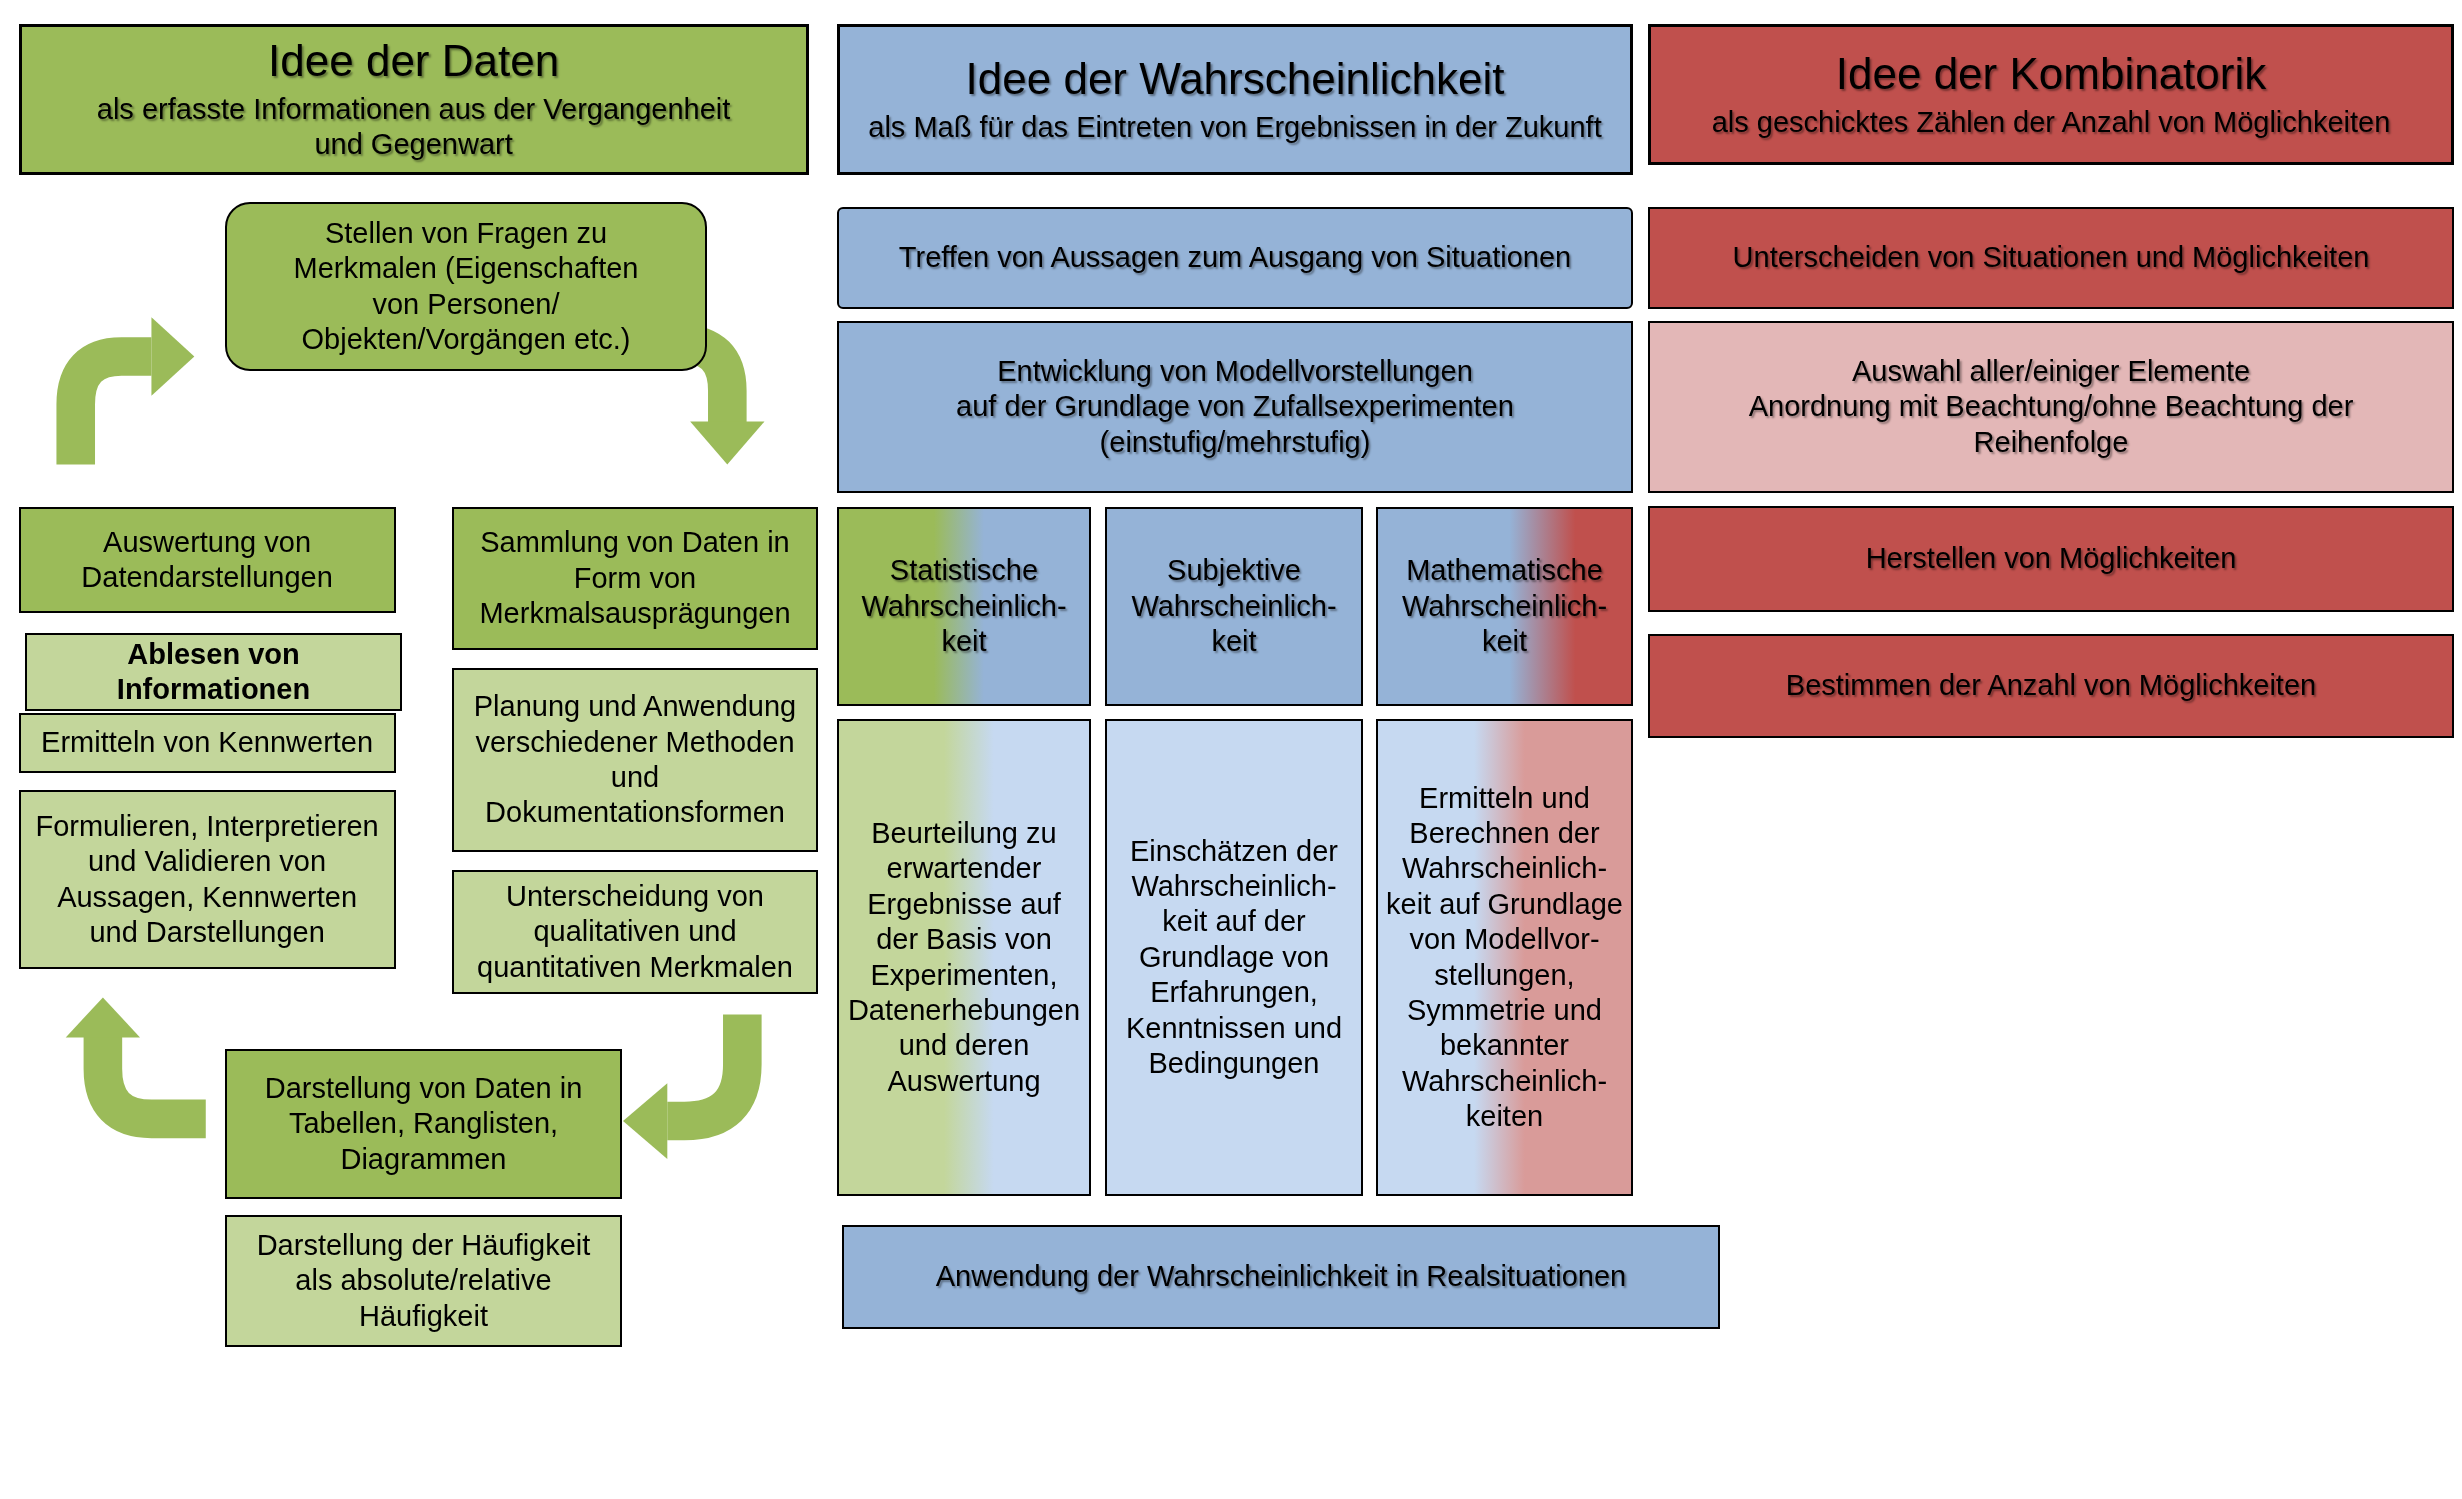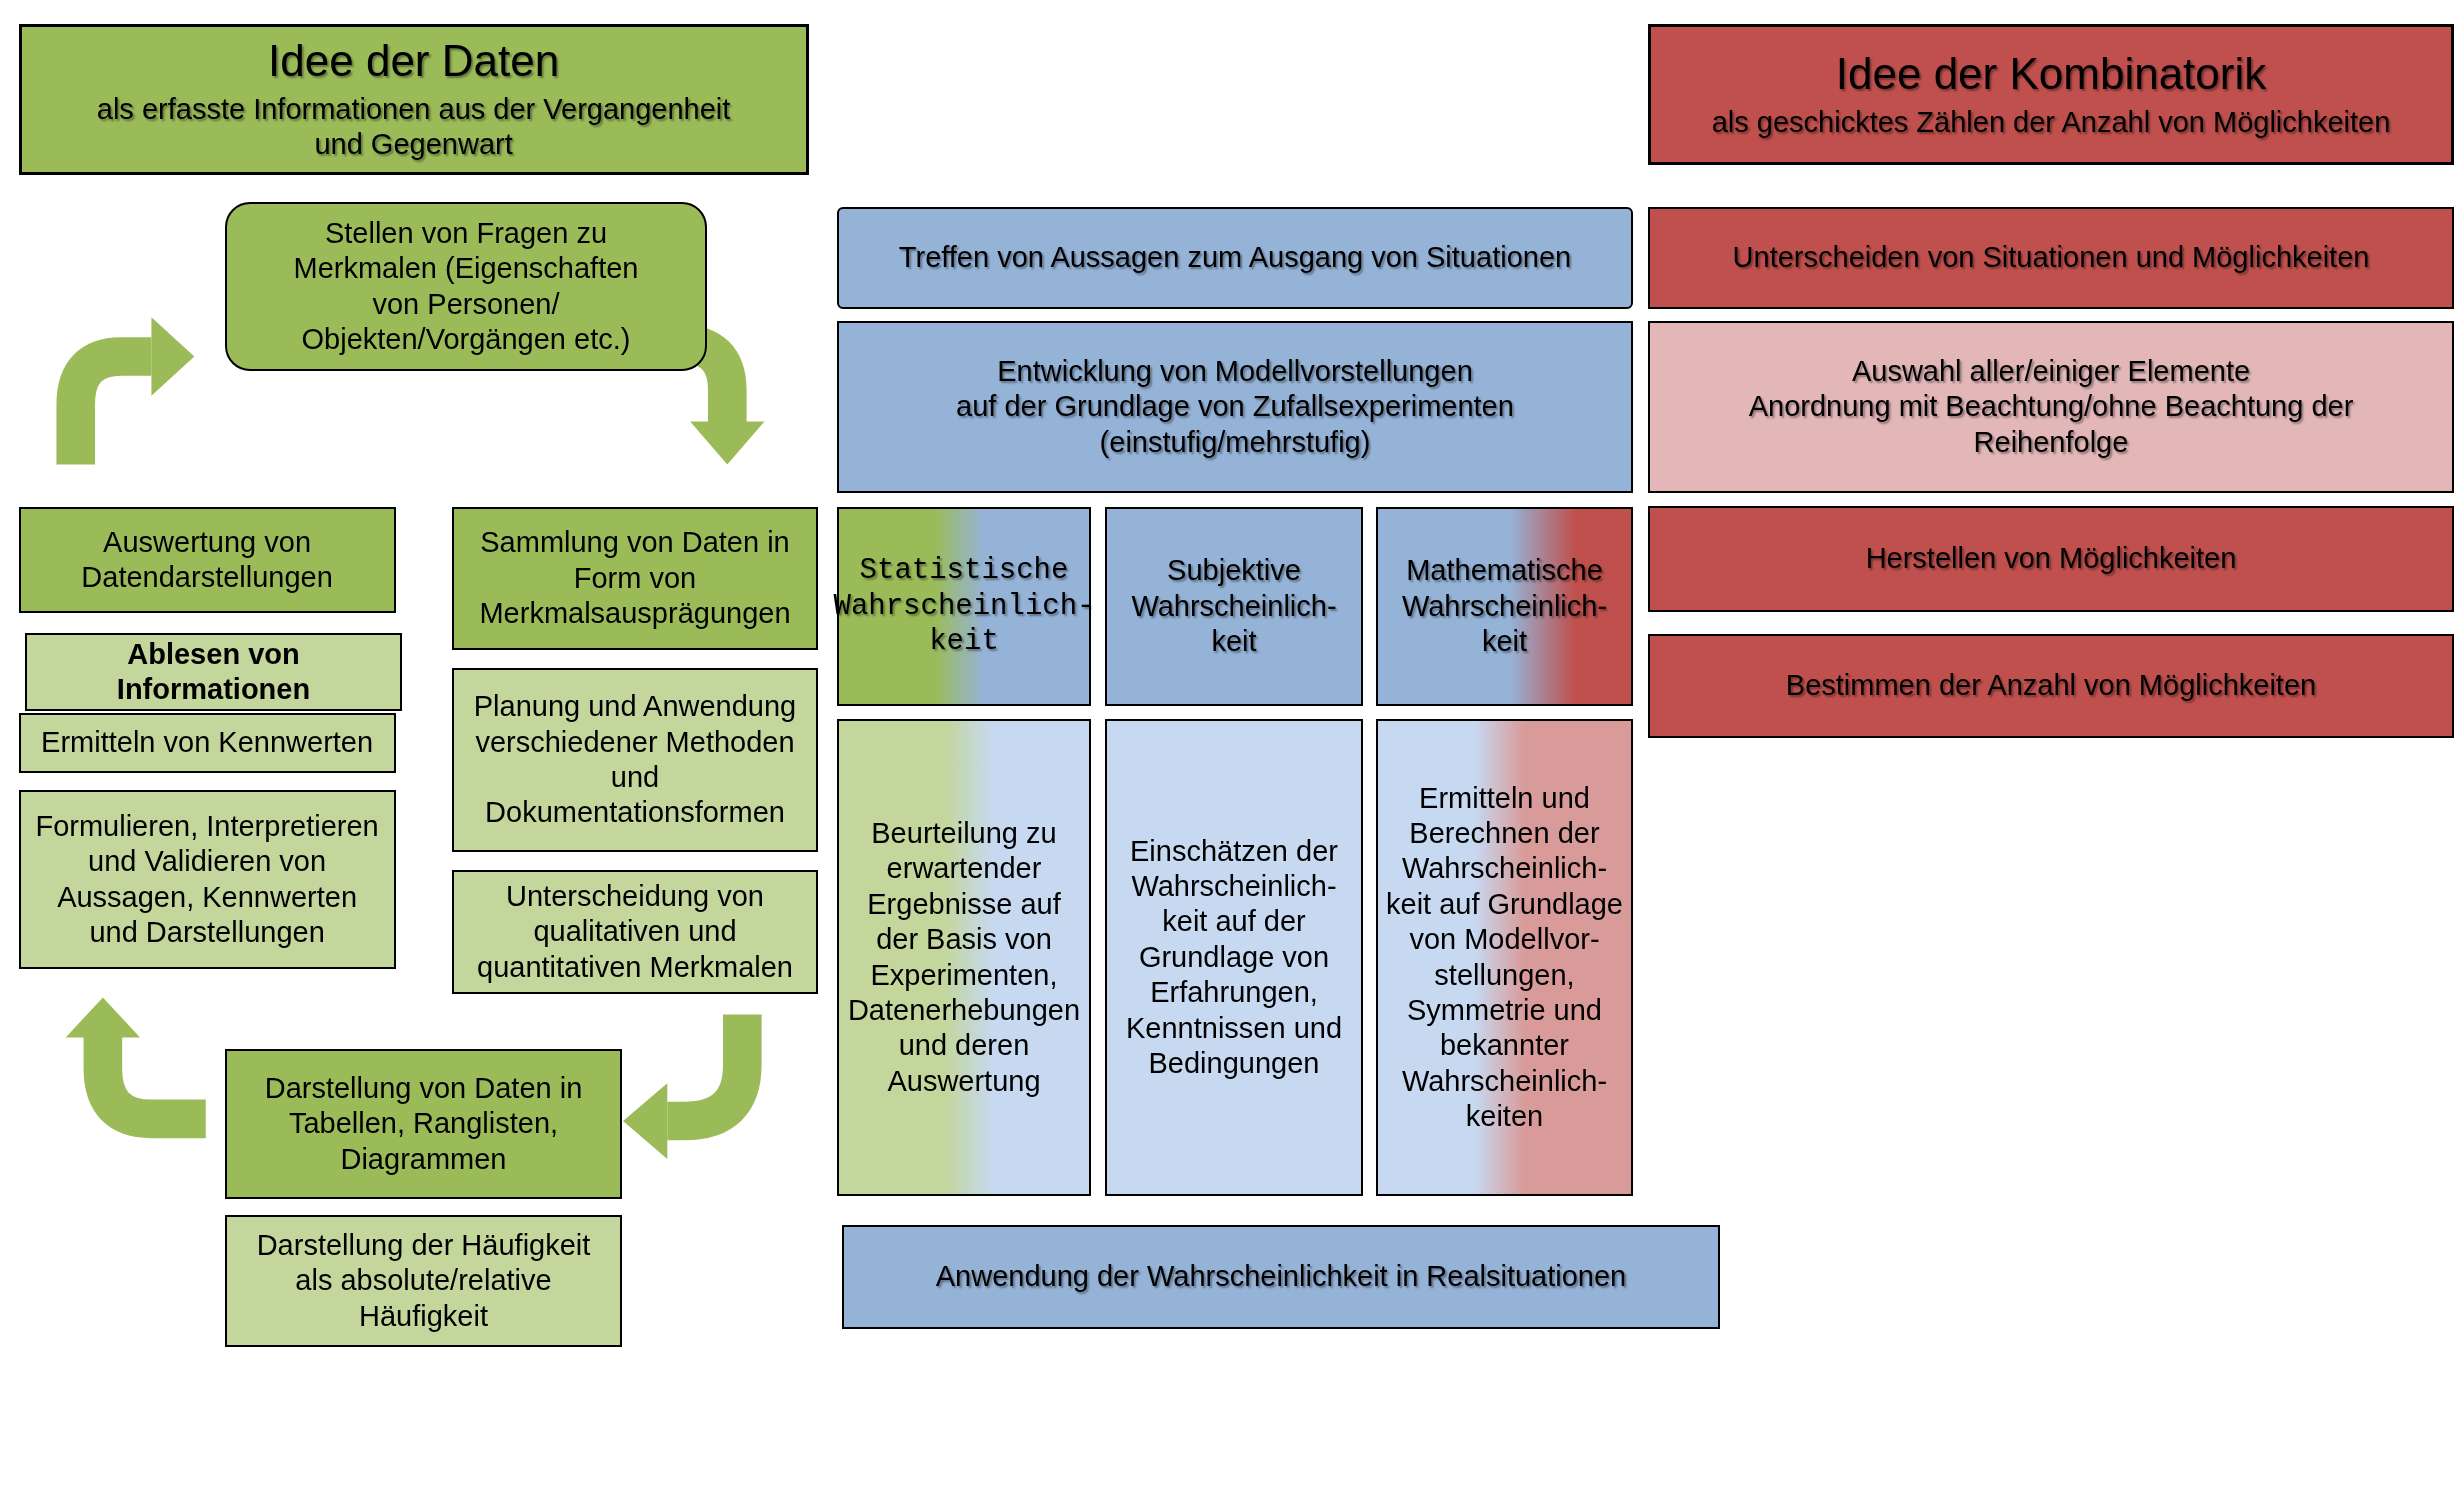--- a/index.html
+++ b/index.html
@@ -118,31 +118,35 @@
     <span>Darstellung von Daten in
 Tabellen, Ranglisten,
 Diagrammen</span>
   </div>
   <div class="box g-light t-body" style="left:225px;top:1215px;width:397px;height:132px;">
     <span>Darstellung der Häufigkeit
 als absolute/relative
 Häufigkeit</span>
   </div>
 
+  <div class="box hdr blue" style="left:837px;top:23.6px;width:796px;height:151px;">
+    <div class="hdr-title shadow">Idee der Wahrscheinlichkeit</div>
+    <div class="hdr-sub shadow">als Maß für das Eintreten von Ergebnissen in der Zukunft</div>
+  </div>
 
   <div class="box blue t-body shadow" style="left:837px;top:207px;width:796px;height:102px;border-radius:6px;">
     <span>Treffen von Aussagen zum Ausgang von Situationen</span>
   </div>
   <div class="box blue t-body shadow" style="left:837px;top:321px;width:796px;height:172px;">
     <span>Entwicklung von Modellvorstellungen
 auf der Grundlage von Zufallsexperimenten
 (einstufig/mehrstufig)</span>
   </div>
 
-  <div class="box grad-stat t-body shadow" style="left:837px;top:507px;width:254px;height:199px;font-family:Liberation Mono, monospace;">
+  <div class="box grad-stat t-body shadow" style="left:837px;top:507px;width:254px;height:199px;">
     <span>Statistische
 Wahrscheinlich-
 keit</span>
   </div>
   <div class="box blue t-body shadow" style="left:1105px;top:507px;width:258px;height:199px;">
     <span>Subjektive
 Wahrscheinlich-
 keit</span>
   </div>
   <div class="box grad-math t-body shadow" style="left:1376px;top:507px;width:257px;height:199px;">

